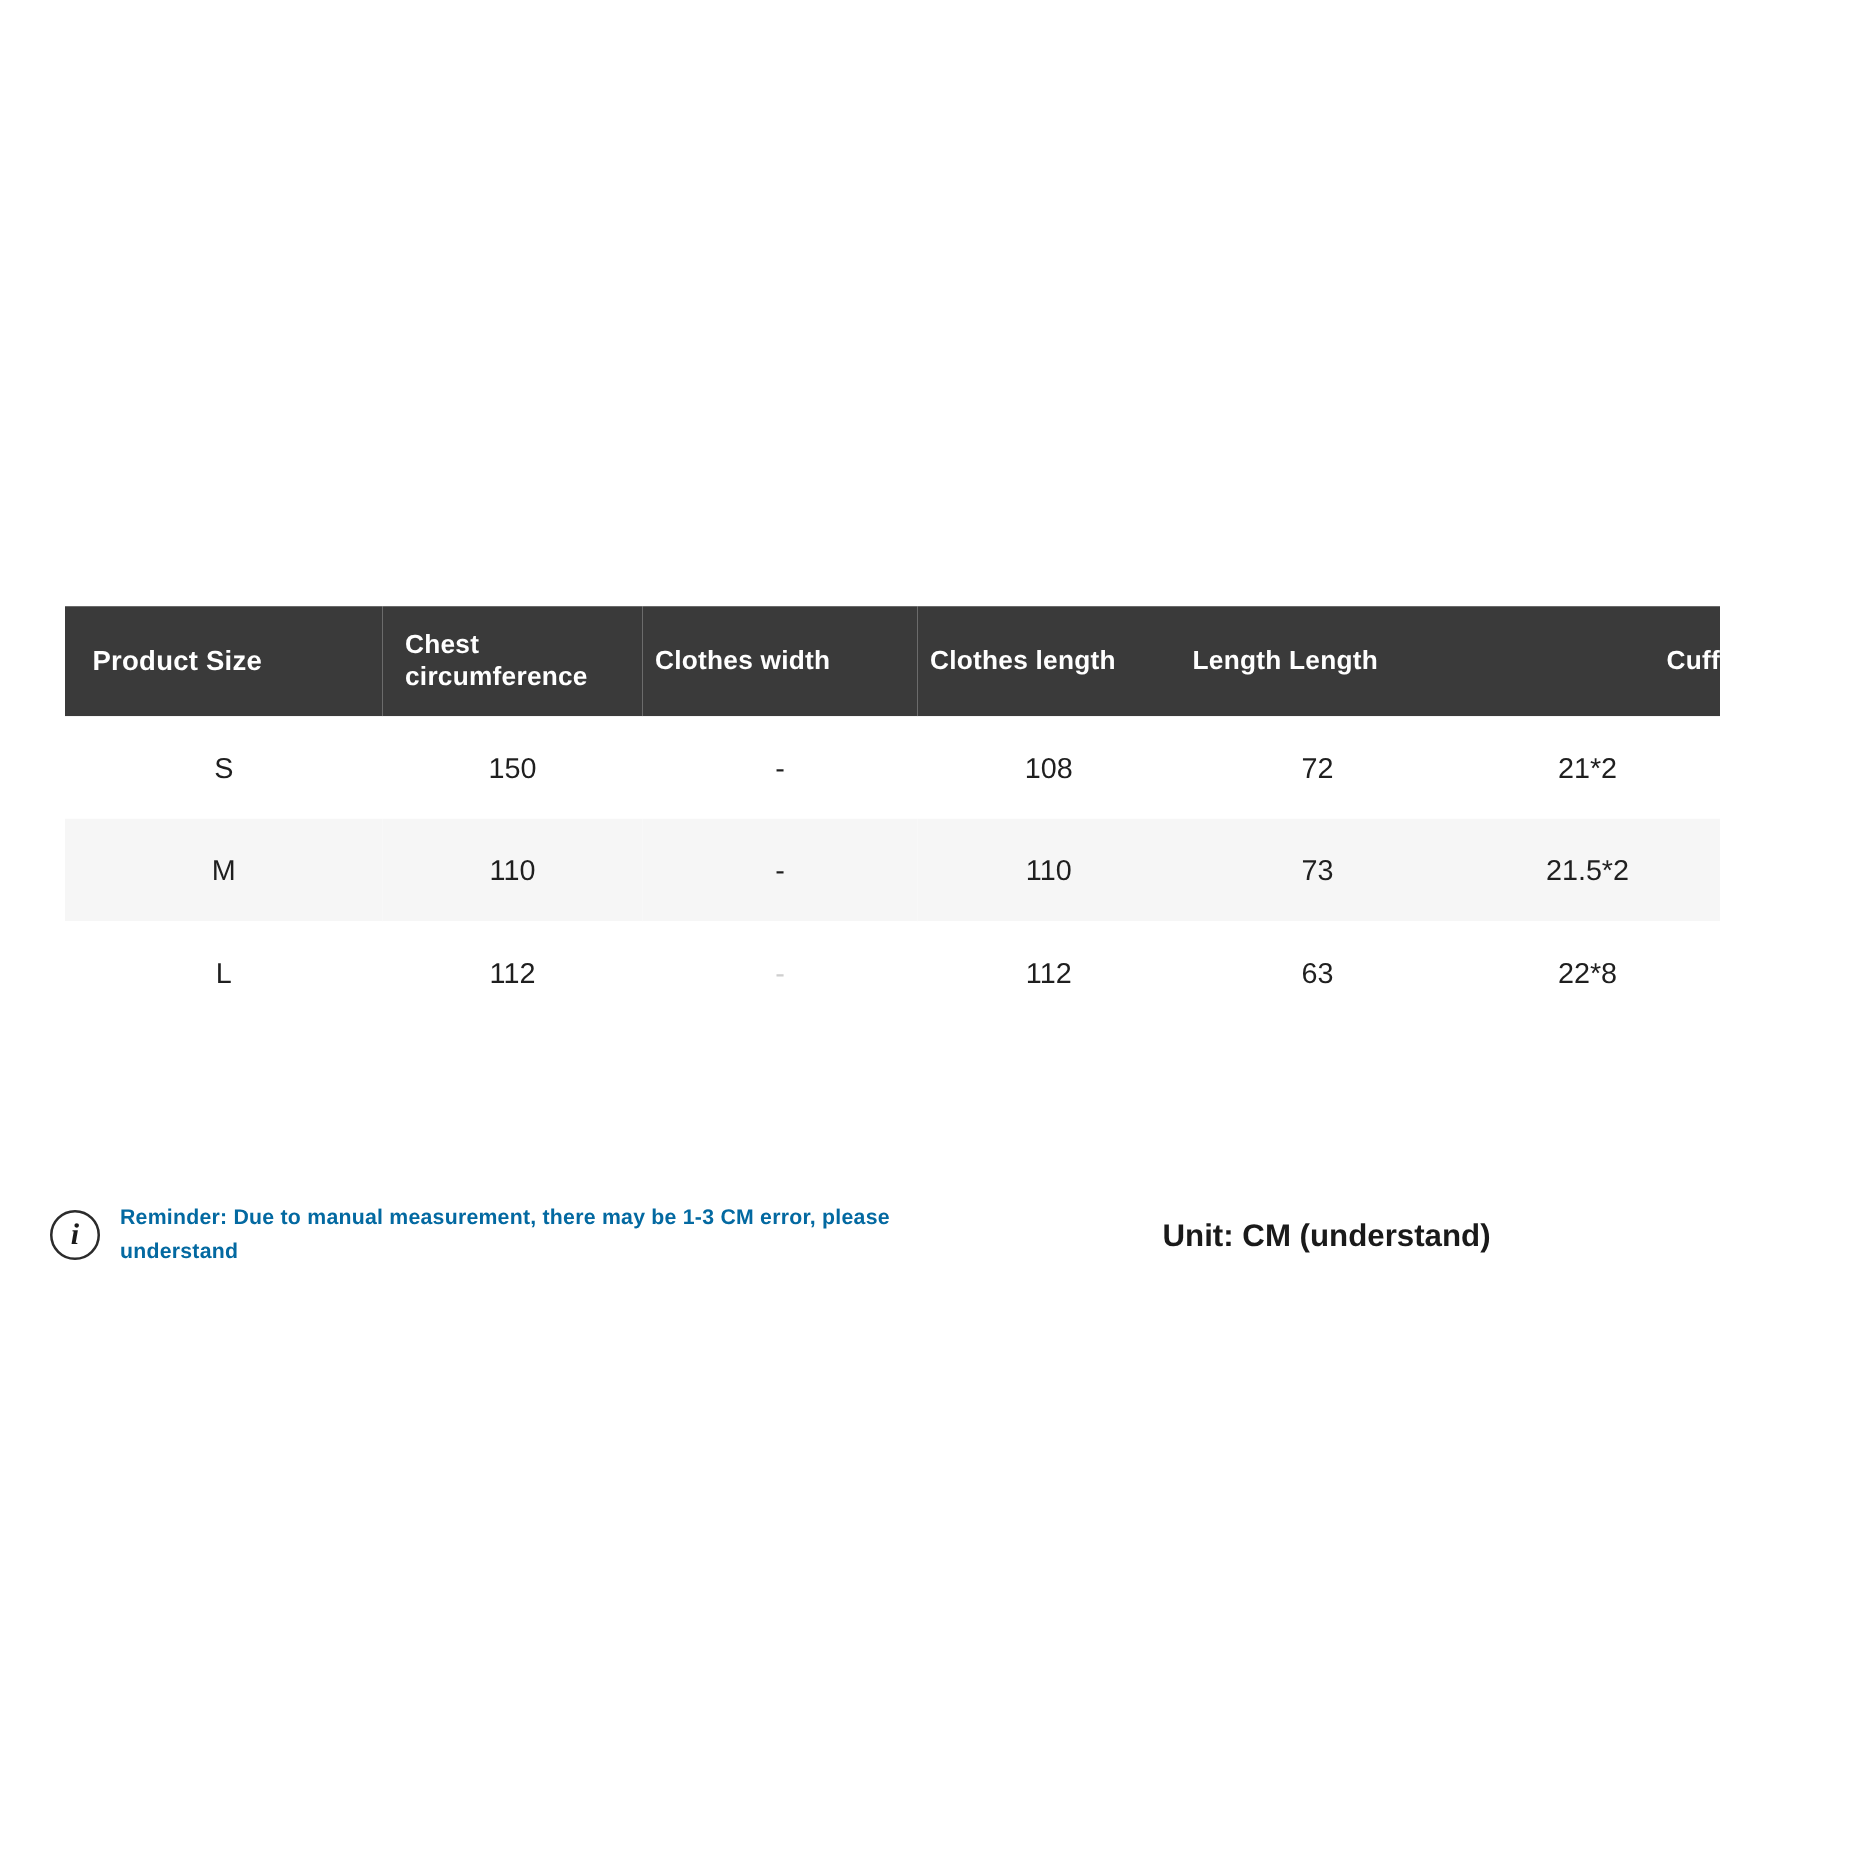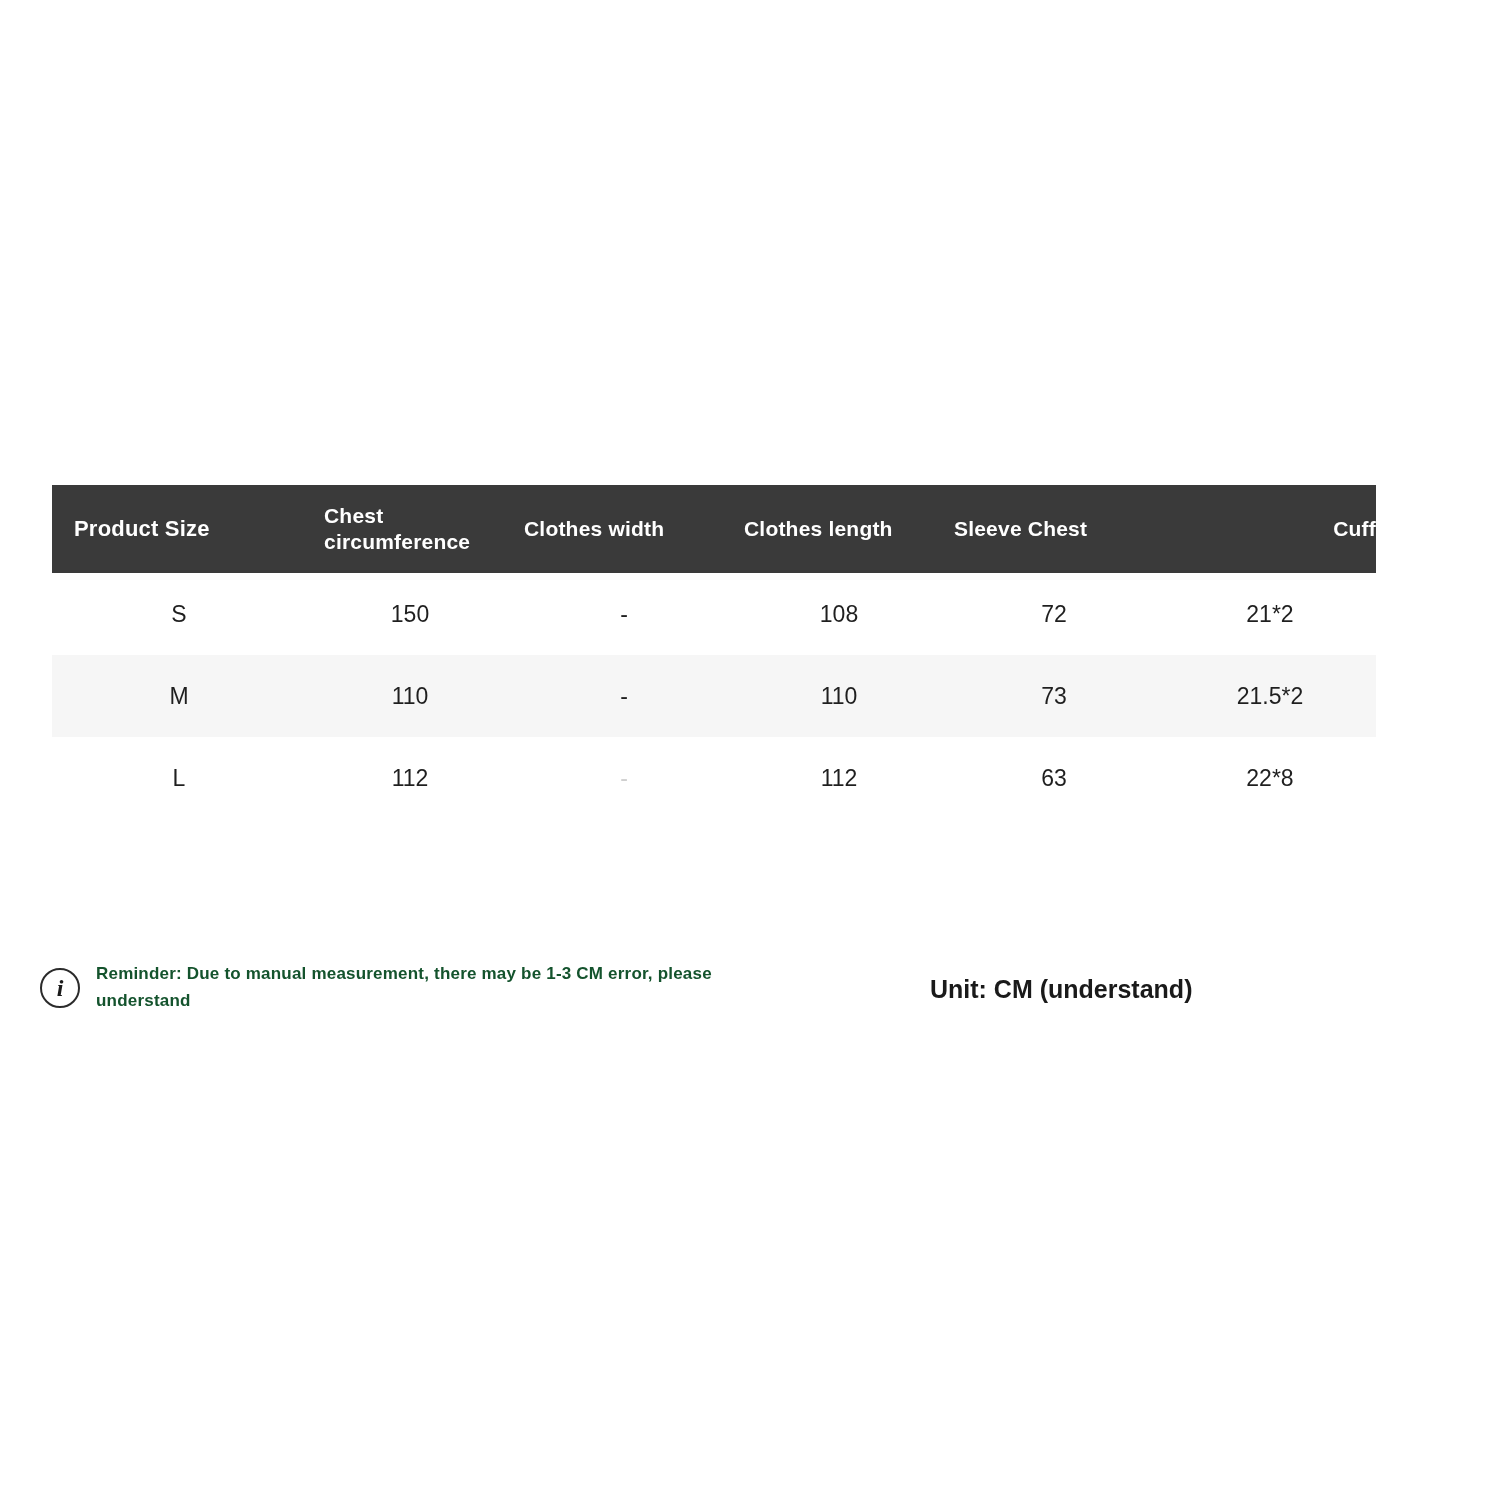--- a/index.html
+++ b/index.html
@@ -118,21 +118,21 @@
     font-size: 24px;
     line-height: 1;
     color: #1a1a1a;
   }
 
   .note-text {
     margin-left: 16px;
     font-size: 17px;
     font-weight: bold;
     line-height: 1.6;
-    color: #14532d;
+    color: #0369a1;
     max-width: 700px;
     letter-spacing: 0.2px;
   }
 
   .unit-label {
     position: absolute;
     left: 930px;
     top: 975px;
     font-size: 25px;
     font-weight: bold;
@@ -144,21 +144,21 @@
 
 <div class="sheet">
 
   <table class="size-table">
     <thead>
       <tr>
         <th class="col-size" style="width:232px;">Product Size</th>
         <th class="col-chest" style="width:190px;">Chest circumference</th>
         <th class="col-shoulder" style="width:210px;">Clothes width</th>
         <th class="col-length" style="width:200px;">Clothes length</th>
-        <th class="col-sleeve" style="width:210px;">Sleeve Chest</th>
+        <th class="col-sleeve" style="width:210px;">Length Length</th>
         <th class="col-cuff" style="width:180px;">Cuff</th>
       </tr>
     </thead>
     <tbody>
       <tr class="row-plain">
         <td>S</td>
         <td>150</td>
         <td class="dash-cell">-</td>
         <td>108</td>
         <td>72</td>

